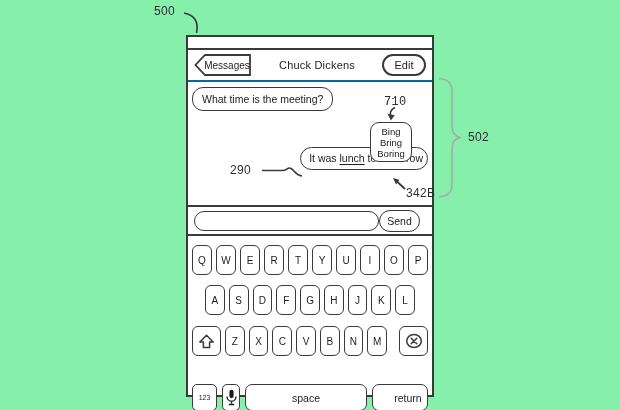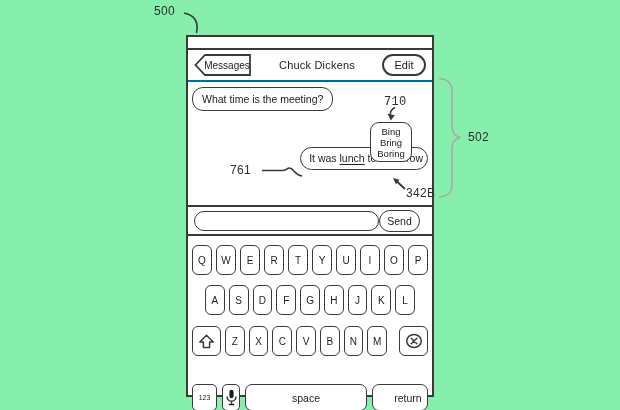--- a/index.html
+++ b/index.html
@@ -106,21 +106,21 @@
     <path d="M395,107.5 C391,109.5 389.5,112.5 390.8,116.5" fill="none" stroke="#3a3a3a" stroke-width="1.4"></path>
     <polygon points="387.6,113.8 390.8,120.5 394.8,115.2" fill="#3a3a3a"></polygon>
     <path d="M262,170.5 L283,170.5 C288,170.5 287,166.5 291,168.5 C295,170.8 295,175 302,176" fill="none" stroke="#3a3a3a" stroke-width="1.6"></path>
     <path d="M405,189 L397,181.5" fill="none" stroke="#3a3a3a" stroke-width="1.8"></path>
     <polygon points="393,178 399.4,179.8 396,184.4" fill="#3a3a3a"></polygon>
     <path d="M439,78.5 Q452,79.5 452,91 L452,126 Q452,136 460.5,137.5 Q452,139 452,149 L452,185 Q452,196 439,197" fill="none" stroke="#a9a9a9" stroke-width="1.5"></path>
   </svg>
 
   <div class="fig-label lbl-500">500</div>
   <div class="fig-label lbl-710">710</div>
-  <div class="fig-label lbl-605">761</div>
+  <div class="fig-label lbl-605">290</div>
   <div class="fig-label lbl-506B">342B</div>
   <div class="fig-label lbl-502">502</div>
 
   <div class="phone">
 
     <div class="statusbar"></div>
 
     <div class="pheader">
       <div class="back-btn">
         <svg width="58" height="22" viewBox="0 0 58 22">

